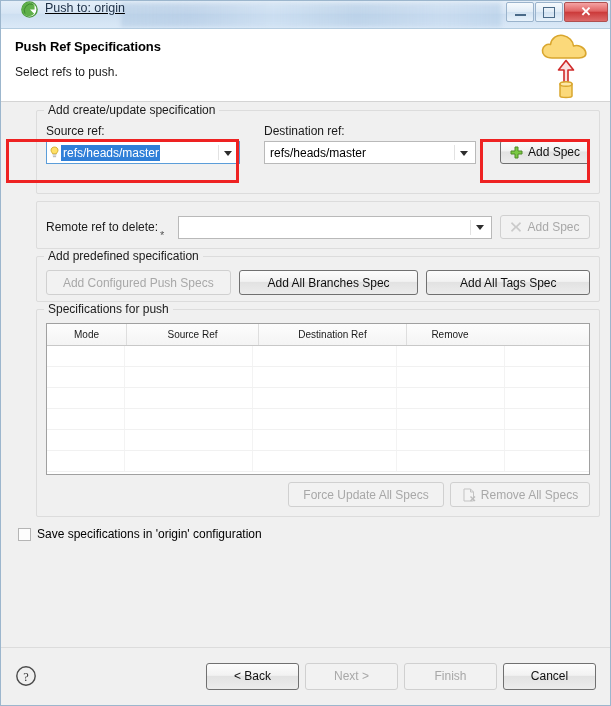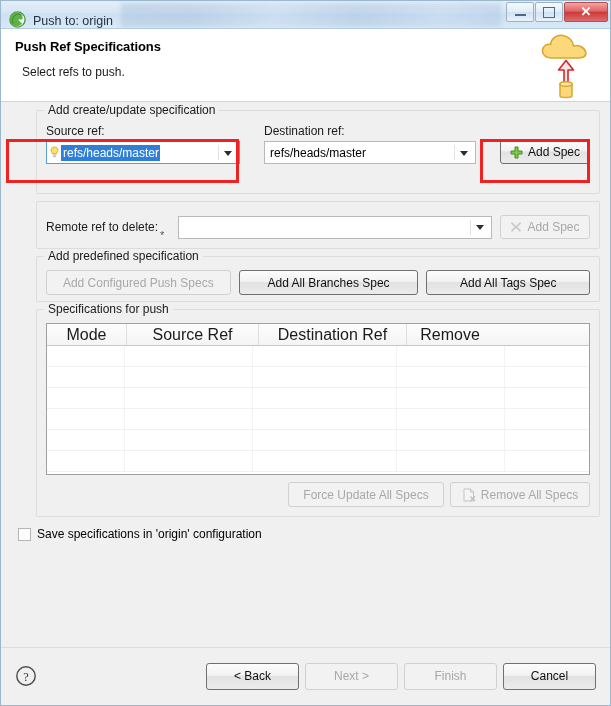--- a/index.html
+++ b/index.html
@@ -23,23 +23,24 @@
     overflow: hidden;
   }
 
   
   #titlebar {
     position: relative;
     height: 28px;
     background: linear-gradient(to bottom, #e4eef8 0%, #d6e5f4 45%, #cddff1 50%, #dbe9f7 100%);
     border-bottom: 1px solid #b4ccdf;
     display: flex;
-    align-items: flex-end;
-    padding-left: 8px;
-    box-sizing: border-box;
+    align-items: flex-start;
+    padding-left: 20px;
+    box-sizing: border-box;
+    text-decoration: underline;
   }
   #titlebar .blurband {
     position: absolute;
     left: 120px; top: 2px; width: 380px; height: 24px;
     background: linear-gradient(to right,
         rgba(175,200,225,0.55) 0%,
         rgba(150,180,215,0.35) 18%,
         rgba(200,220,240,0.5) 40%,
         rgba(160,190,220,0.4) 62%,
         rgba(195,215,238,0.5) 85%,
@@ -97,21 +98,20 @@
     padding: 10px 14px 0 14px;
   }
   #header-title {
     font-size: 13px;
     font-weight: bold;
     color: #000;
     letter-spacing: -0.1px;
   }
   #header-sub {
     margin-top: 11px;
-    margin-left: 7px;
     font-size: 12px;
     color: #1a1a1a;
   }
   #header-icon {
     position: absolute;
     right: 16px; top: 3px;
     width: 56px; height: 68px;
   }
 
   
@@ -235,21 +235,21 @@
   }
   .thead {
     display: flex;
     height: 22px;
     background: linear-gradient(to bottom, #fdfdfd 0%, #f4f4f4 100%);
     border-bottom: 1px solid #c8c8c8;
     box-sizing: border-box;
   }
   .th {
     display: flex; align-items: center; justify-content: center;
-    font-size: 16px;
+    font-size: 10px;
     color: #1a1a1a;
     border-right: 1px solid #dedede;
     box-sizing: border-box;
     height: 100%;
     text-align: right;
   }
   .th:last-child { border-right: none; }
   .trow {
     display: flex;
     height: 21px;

